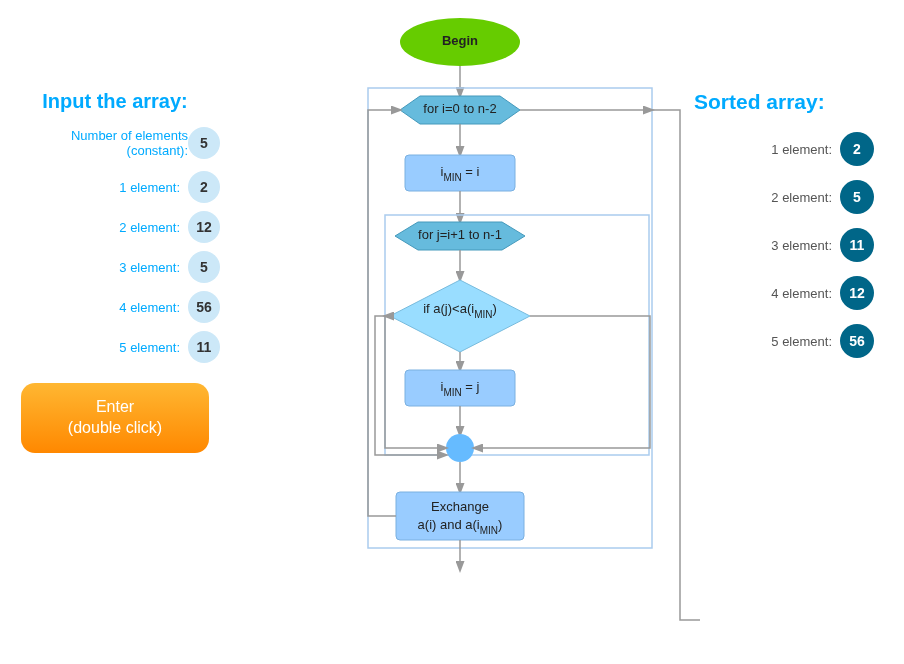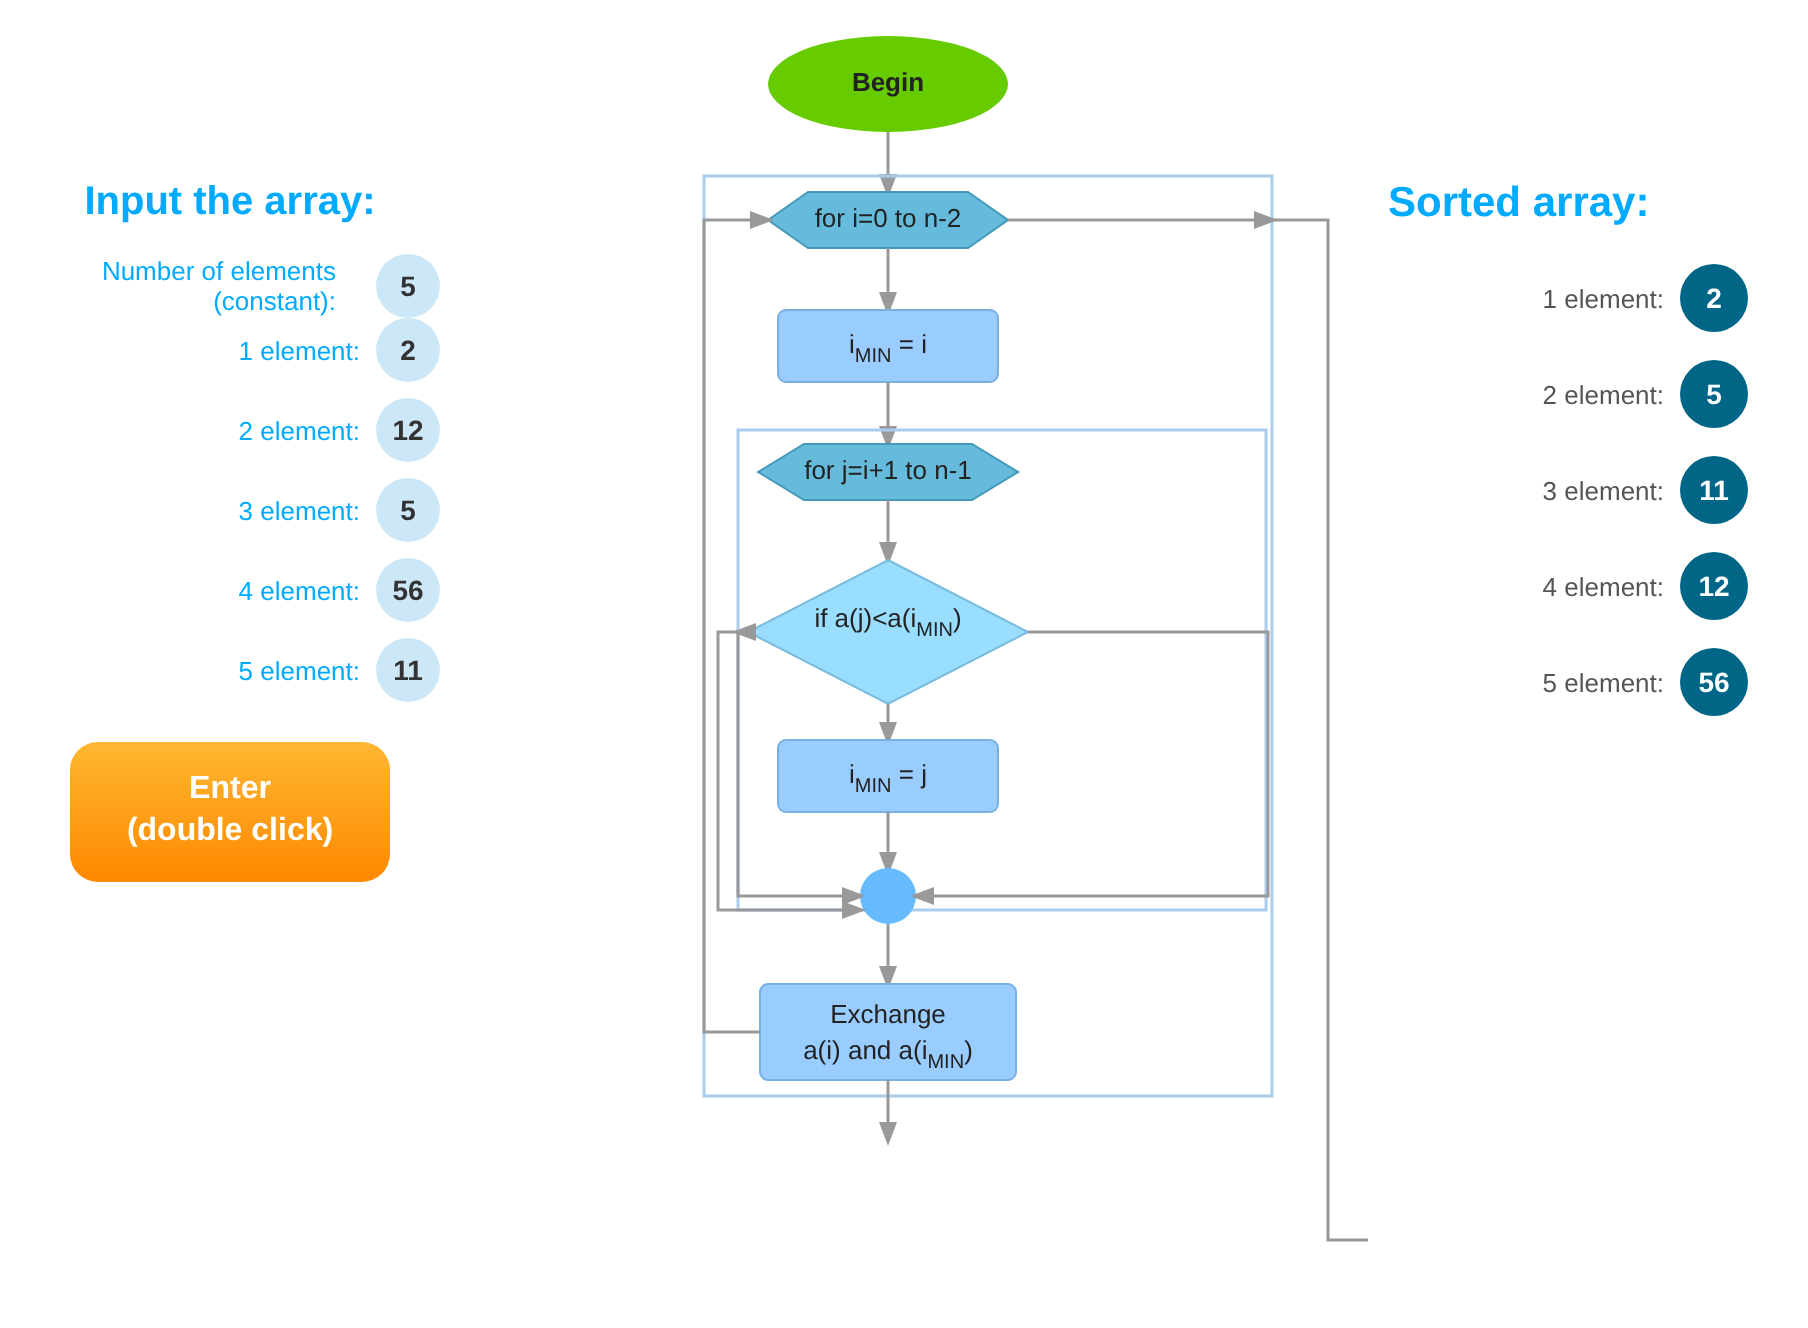--- a/index.html
+++ b/index.html
@@ -23,22 +23,22 @@
       color: #00aaff;
       font-weight: bold;
       font-size: 20px;
       text-align: center;
       margin-bottom: 14px;
     }
     .num-elements-row {
       display: flex;
       align-items: center;
       justify-content: flex-end;
-      margin-bottom: 0;
-      gap: 20px;
+      margin-bottom: 12px;
+      gap: 0;
     }
     .num-elements-label {
       color: #00aaff;
       font-size: 13px;
       text-align: right;
     }
     .circle-light {
       width: 32px;
       height: 32px;
       border-radius: 50%;
@@ -58,27 +58,27 @@
       margin-bottom: 8px;
       gap: 8px;
     }
     .element-label {
       color: #00aaff;
       font-size: 13px;
     }
     .enter-btn {
       background: linear-gradient(180deg, #ffb732, #ff8800);
       color: white;
-      font-weight: bold;
+      font-weight: normal;
       font-size: 16px;
       border: none;
       border-radius: 14px;
       padding: 14px 20px;
       cursor: pointer;
-      width: 160px;
+      width: 188px;
       margin: 20px auto 0;
       display: block;
       text-align: center;
       line-height: 1.3;
     }
 
     
     .right-panel {
       position: absolute;
       right: 30px;
@@ -112,21 +112,21 @@
       justify-content: center;
       font-size: 14px;
       font-weight: bold;
       color: white;
       flex-shrink: 0;
     }
 
     
     .flowchart {
       position: absolute;
-      left: 204px;
+      left: 220px;
       top: 0;
       width: 480px;
       height: 508px;
     }
 
     .flowchart svg {
       width: 480px;
       height: 664px;
     }
 

